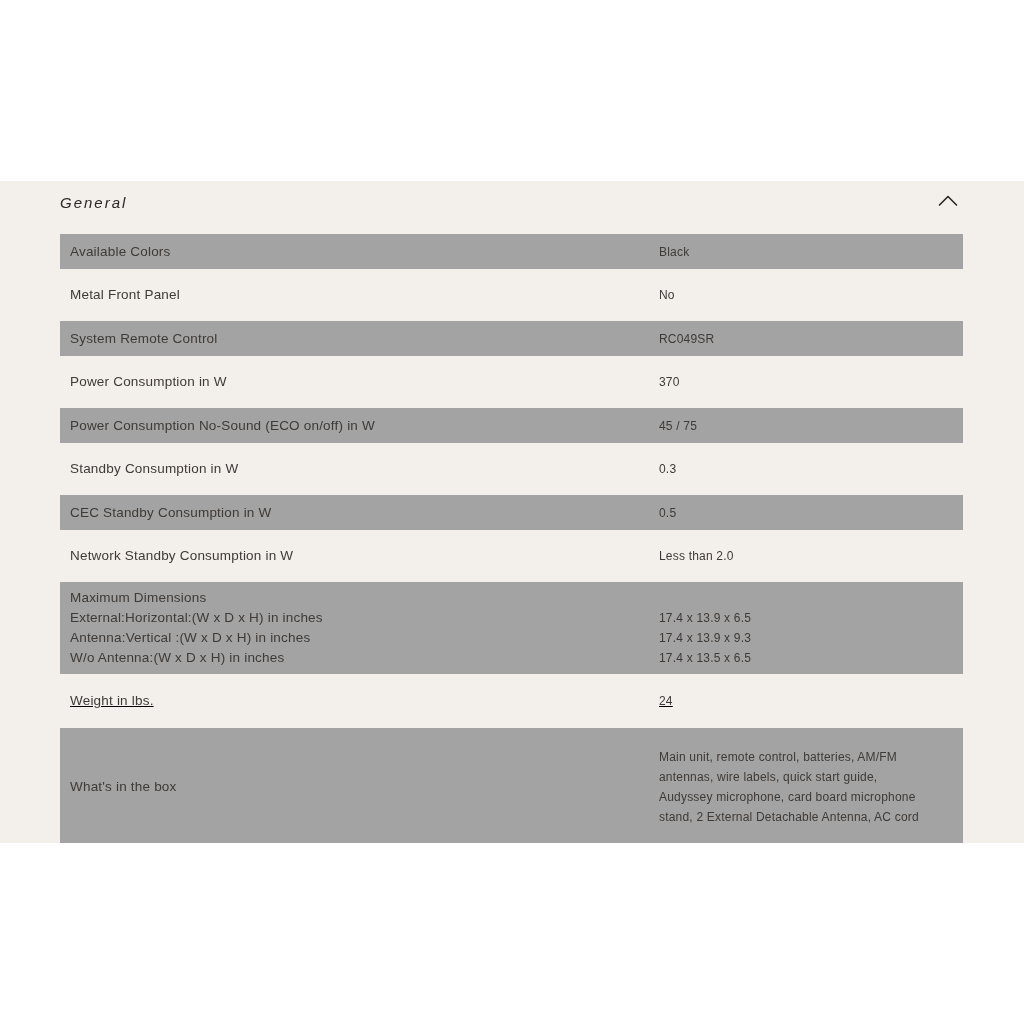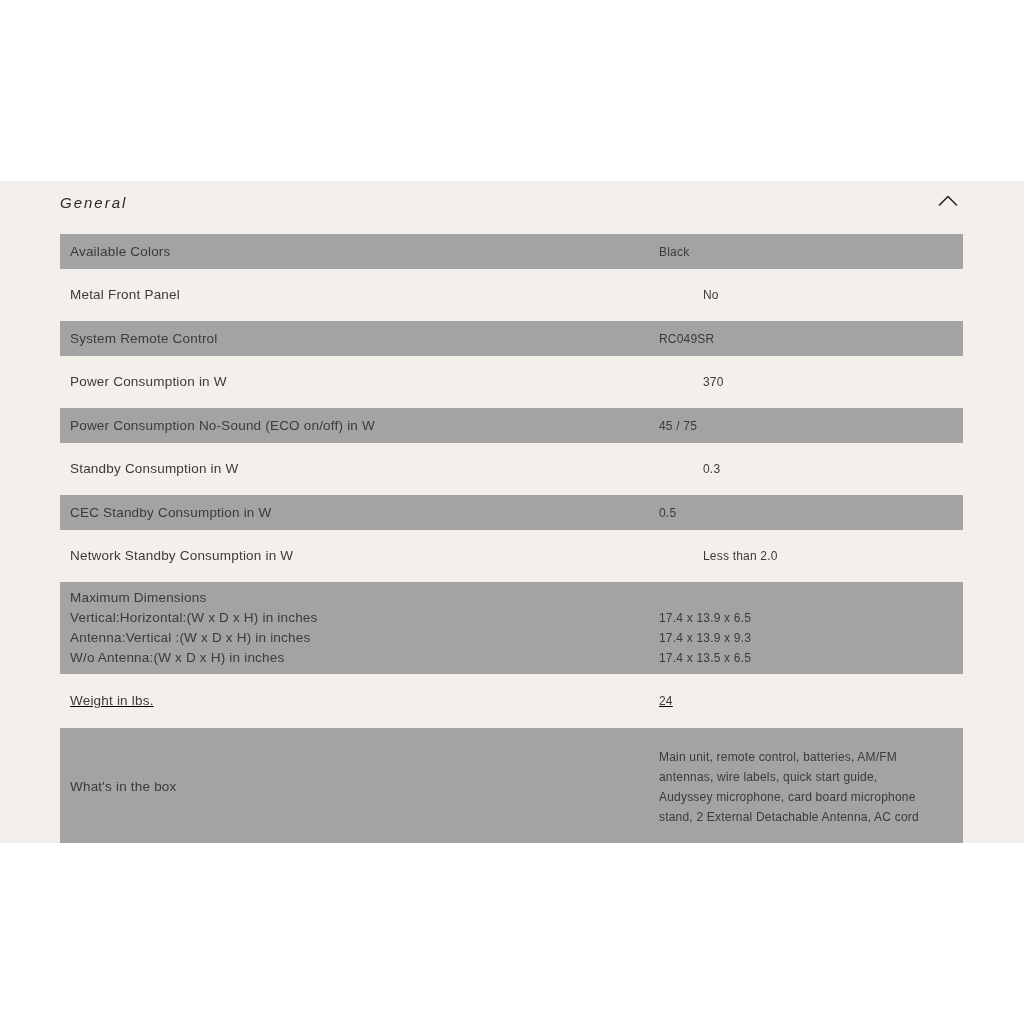--- a/index.html
+++ b/index.html
@@ -54,21 +54,21 @@
     margin: 0 61px 0 60px;
     width: 903px;
   }
   .row {
     display: flex;
     align-items: center;
     width: 100%;
   }
   .row.banded { background: #a3a3a3; }
   .row.single-band { height: 35px; }
-  .row.single-plain { height: 52px; gap: 44px; }
+  .row.single-plain { height: 52px; }
   .row.plain-tall { height: 54px; text-decoration: underline; }
   .row.multi {
     align-items: flex-end;
     padding: 6px 0;
   }
   .row.box-row {
     align-items: center;
     padding: 9px 0;
     height: 118px;
   }
@@ -144,21 +144,21 @@
       </div>
 
       <div class="row plain single-plain">
         <div class="cell-label">Network Standby Consumption in W</div>
         <div class="cell-value">Less than 2.0</div>
       </div>
 
       <div class="row banded multi">
         <div class="cell-label">
           <div class="line">Maximum Dimensions</div>
-          <div class="line">Vertical:Horizontal:(W x D x H) in inches</div>
+          <div class="line">External:Horizontal:(W x D x H) in inches</div>
           <div class="line">Antenna:Vertical :(W x D x H) in inches</div>
           <div class="line">W/o Antenna:(W x D x H) in inches</div>
         </div>
         <div class="cell-value">
           <div class="line">17.4 x 13.9 x 6.5</div>
           <div class="line">17.4 x 13.9 x 9.3</div>
           <div class="line">17.4 x 13.5 x 6.5</div>
         </div>
       </div>
 

